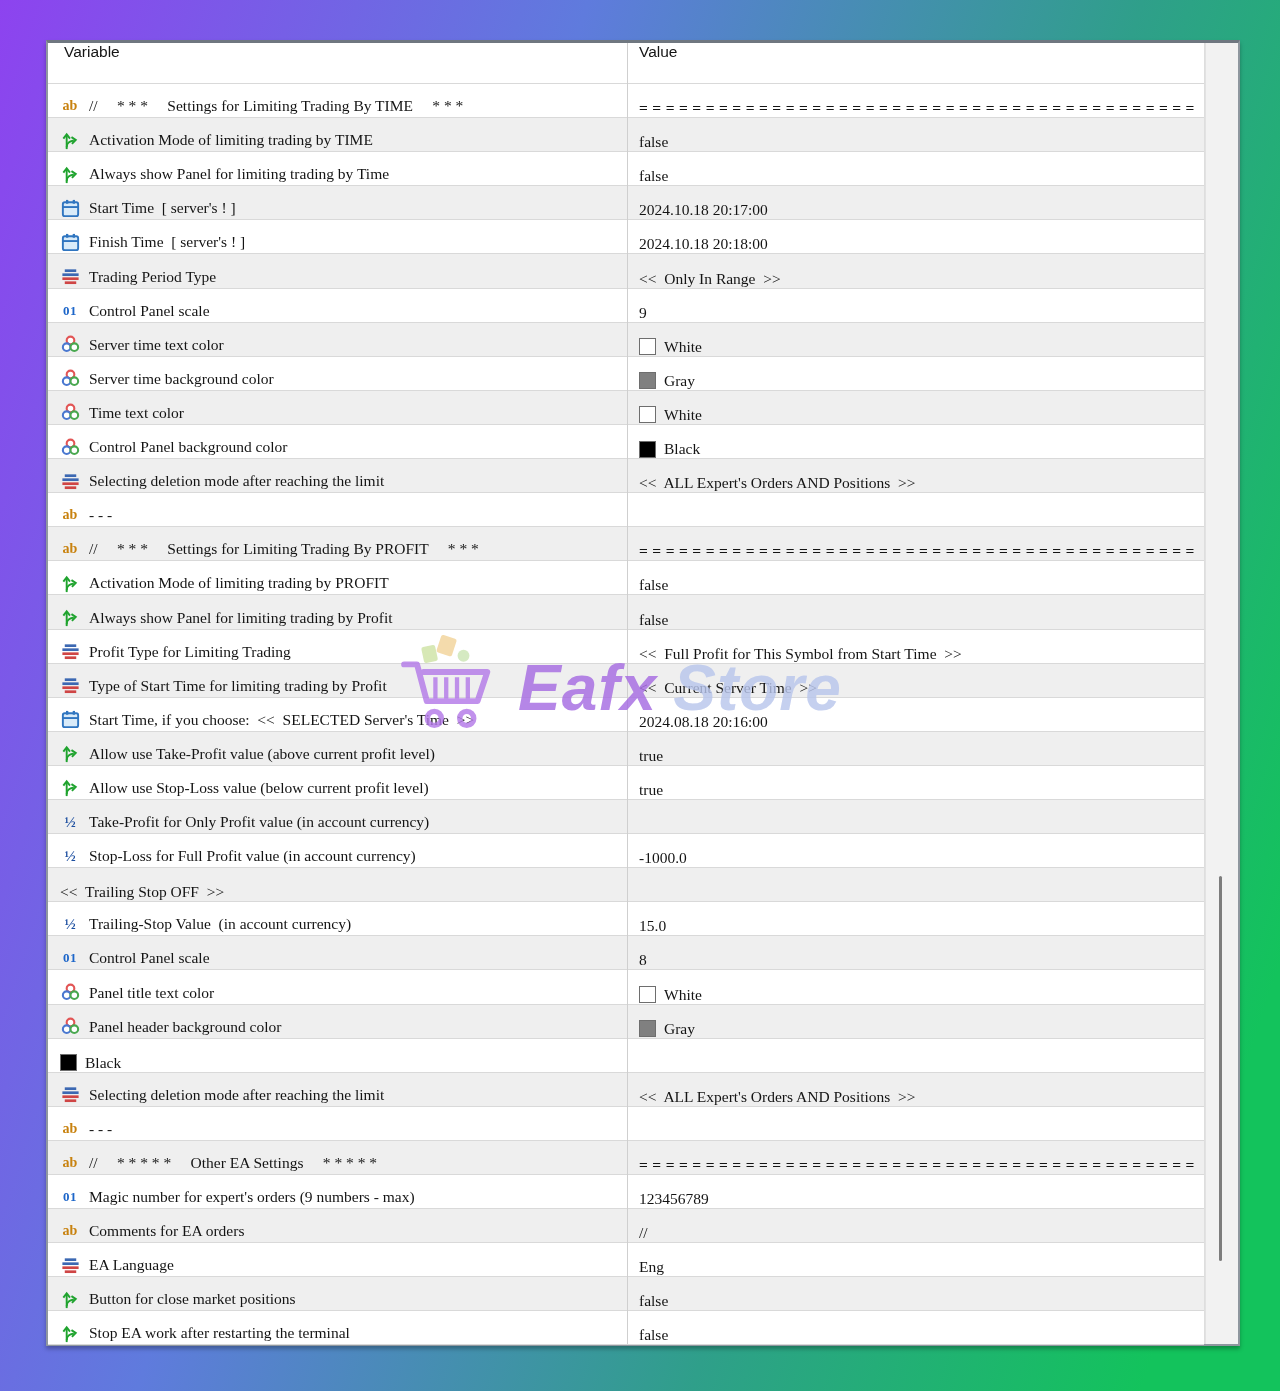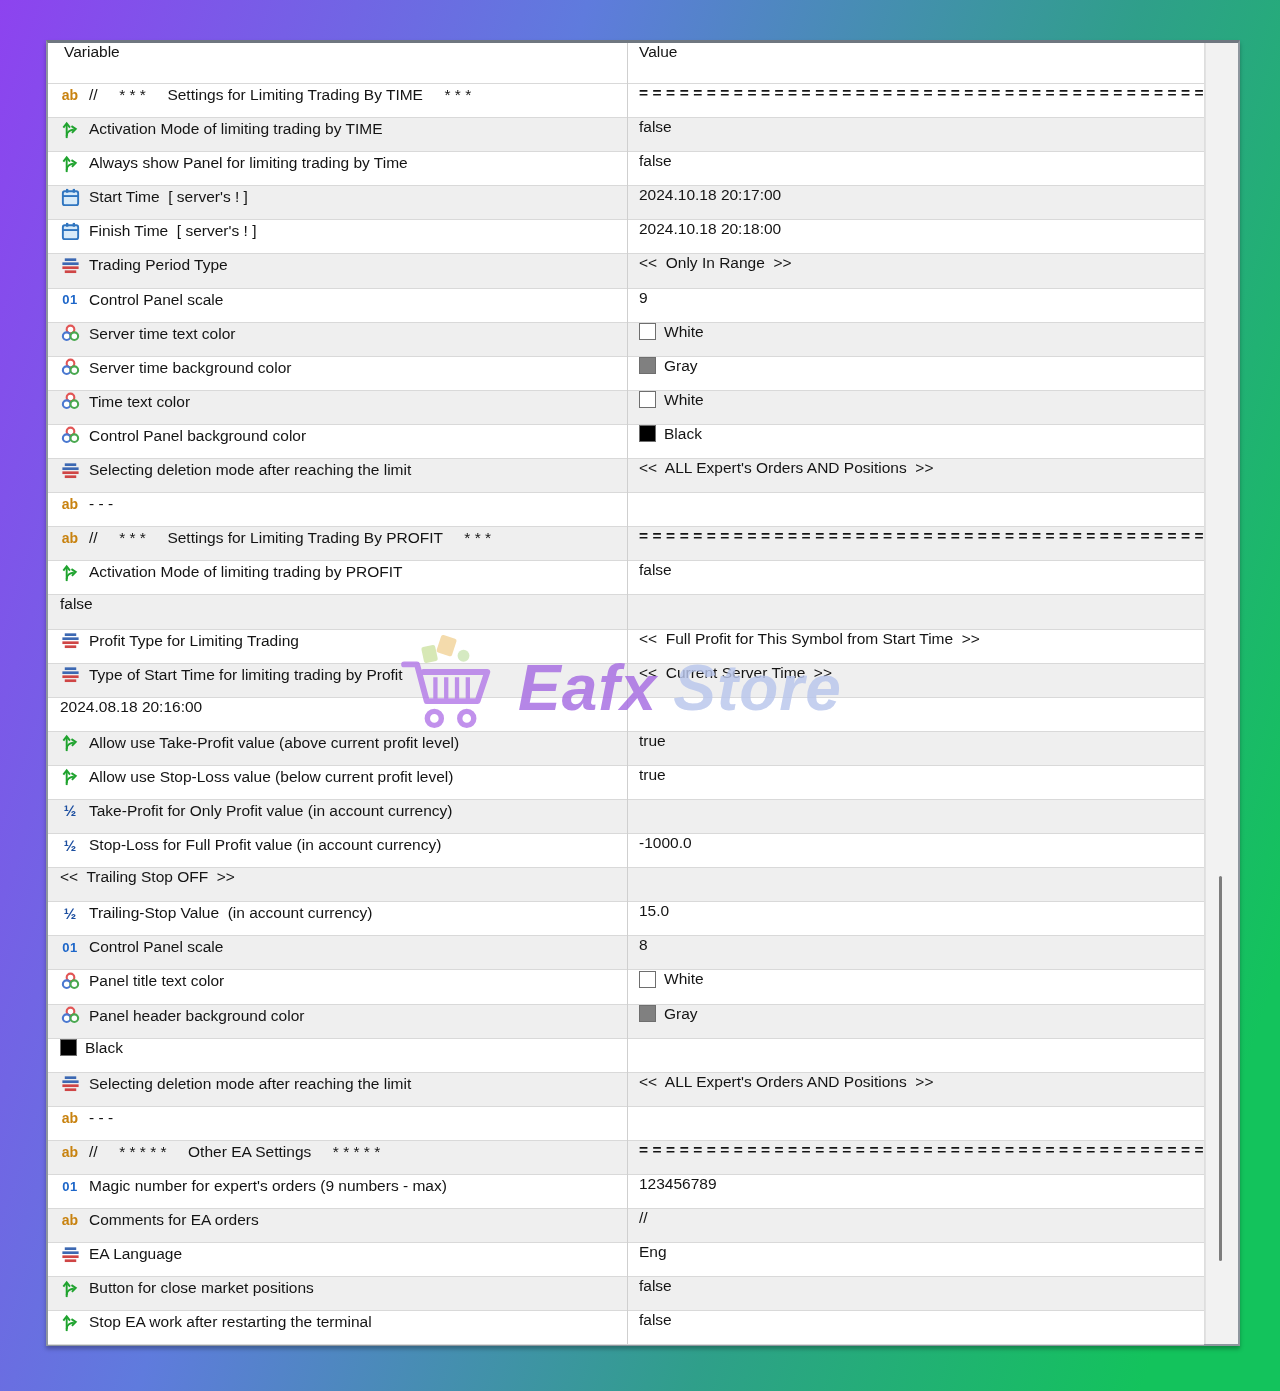--- a/index.html
+++ b/index.html
@@ -33,23 +33,23 @@
     background:#cfcfcf; z-index:3;
   }
   .header-row{
     height:41px; display:flex; align-items:flex-start;
     border-bottom:1px solid var(--grid); background:#fff;
     font-size:15.5px; color:var(--text);
   }
   .header-row .h-var{width:579px; padding-left:16px;}
   .header-row .h-val{padding-left:12px;}
   .row{
-    height:34.1px; display:flex; align-items:flex-start;
+    height:34.1px; display:flex; align-items:flex-end;
     border-bottom:1px solid var(--grid); background:#fff;
-    font-size:15.5px; color:var(--text);
+    font-size:15.5px; color:var(--text);font-family:Liberation Serif, serif;
   }
   .row.alt{background:var(--stripe);}
   .cell-var{
     width:579px; display:flex; align-items:center; padding-left:10px; overflow:hidden;
   }
   .cell-val{
     flex:1; display:flex; align-items:center; padding-left:12px; overflow:hidden;
   }
   .icon{width:24px; min-width:24px; height:22px; display:flex; align-items:center; justify-content:center; margin-right:7px;}
   .ic-txt{font-weight:700; font-style:normal;}
@@ -302,20 +302,31 @@
                 <polyline points="12,7.5 16.5,10.5 12.5,14.5"></polyline>
               </svg>
             </span>
             <span class="label">Activation Mode of limiting trading by PROFIT</span>
           </div>
           <div class="cell-val">
             <span class="val-text">false</span>
           </div>
         </div>
         <div class="row alt">
+          <div class="cell-var">
+            <span class="icon">
+              <svg width="21" height="21" viewBox="0 0 22 22" fill="none" stroke="#1fa32e" stroke-width="2">
+      <path d="M7 20 V6"></path>
+                <polyline points="3.5,9 7,4.5 10.5,9"></polyline>
+      <path d="M7 18 C7 13 10 12 14.5 11"></path>
+                <polyline points="12,7.5 16.5,10.5 12.5,14.5"></polyline>
+              </svg>
+            </span>
+            <span class="label">Always show Panel for limiting trading by Profit</span>
+          </div>
           <div class="cell-val">
             <span class="val-text">false</span>
           </div>
         </div>
         <div class="row">
           <div class="cell-var">
             <span class="icon">
               <svg width="21" height="21" viewBox="0 0 22 22">
       <rect x="5" y="3.5" width="12" height="2.8" fill="#3c68b2"></rect>
       <rect x="2.5" y="7.7" width="17" height="2.8" fill="#3c68b2"></rect>
@@ -339,20 +350,31 @@
       <rect x="5" y="16.1" width="12" height="2.8" fill="#cf4545"></rect>
               </svg>
             </span>
             <span class="label">Type of Start Time for limiting trading by Profit</span>
           </div>
           <div class="cell-val">
             <span class="val-text">&lt;&lt;  Current Server Time  &gt;&gt;</span>
           </div>
         </div>
         <div class="row">
+          <div class="cell-var">
+            <span class="icon">
+              <svg width="21" height="21" viewBox="0 0 22 22">
+      <rect x="3" y="4.5" width="16" height="14.5" rx="2" fill="#d9ebf9" stroke="#2f75c0" stroke-width="2"></rect>
+      <line x1="3" y1="9.5" x2="19" y2="9.5" stroke="#2f75c0" stroke-width="2"></line>
+      <line x1="7.5" y1="2" x2="7.5" y2="6" stroke="#2f75c0" stroke-width="2.4"></line>
+      <line x1="14.5" y1="2" x2="14.5" y2="6" stroke="#2f75c0" stroke-width="2.4"></line>
+              </svg>
+            </span>
+            <span class="label">Start Time, if you choose:  &lt;&lt;  SELECTED Server's Time  &gt;&gt;</span>
+          </div>
           <div class="cell-val">
             <span class="val-text">2024.08.18 20:16:00</span>
           </div>
         </div>
         <div class="row alt">
           <div class="cell-var">
             <span class="icon">
               <svg width="21" height="21" viewBox="0 0 22 22" fill="none" stroke="#1fa32e" stroke-width="2">
       <path d="M7 20 V6"></path>
                 <polyline points="3.5,9 7,4.5 10.5,9"></polyline>

